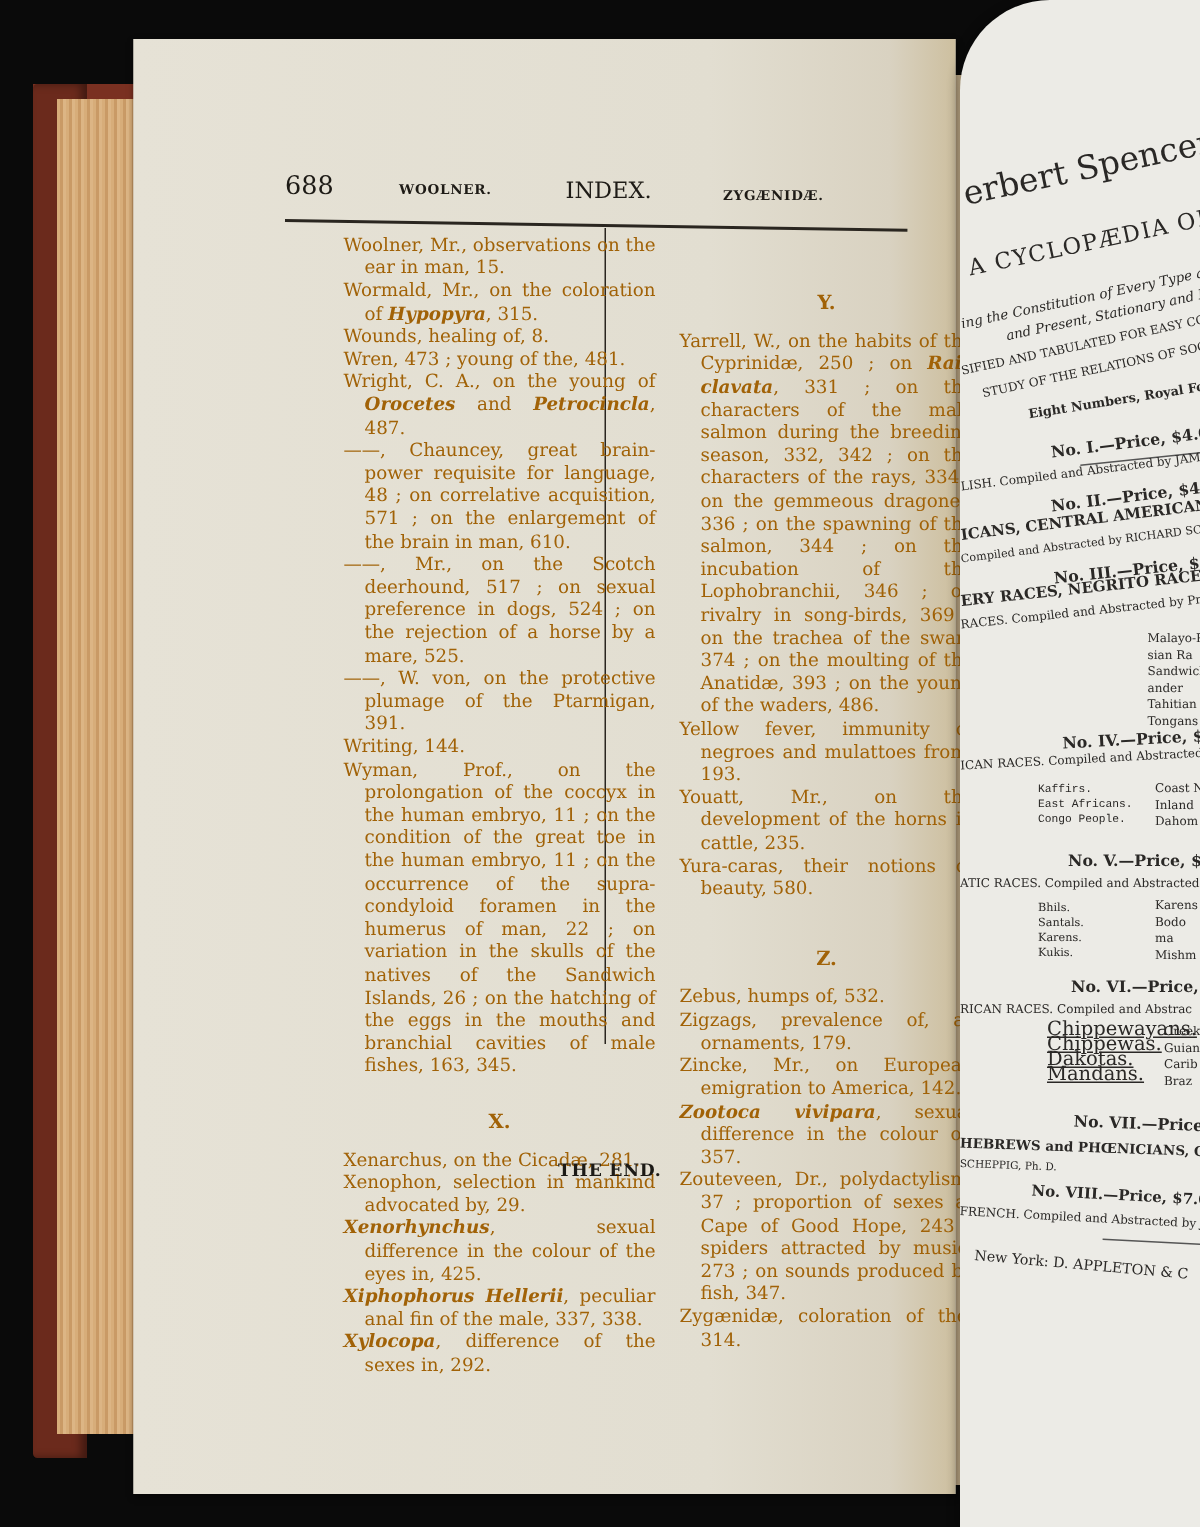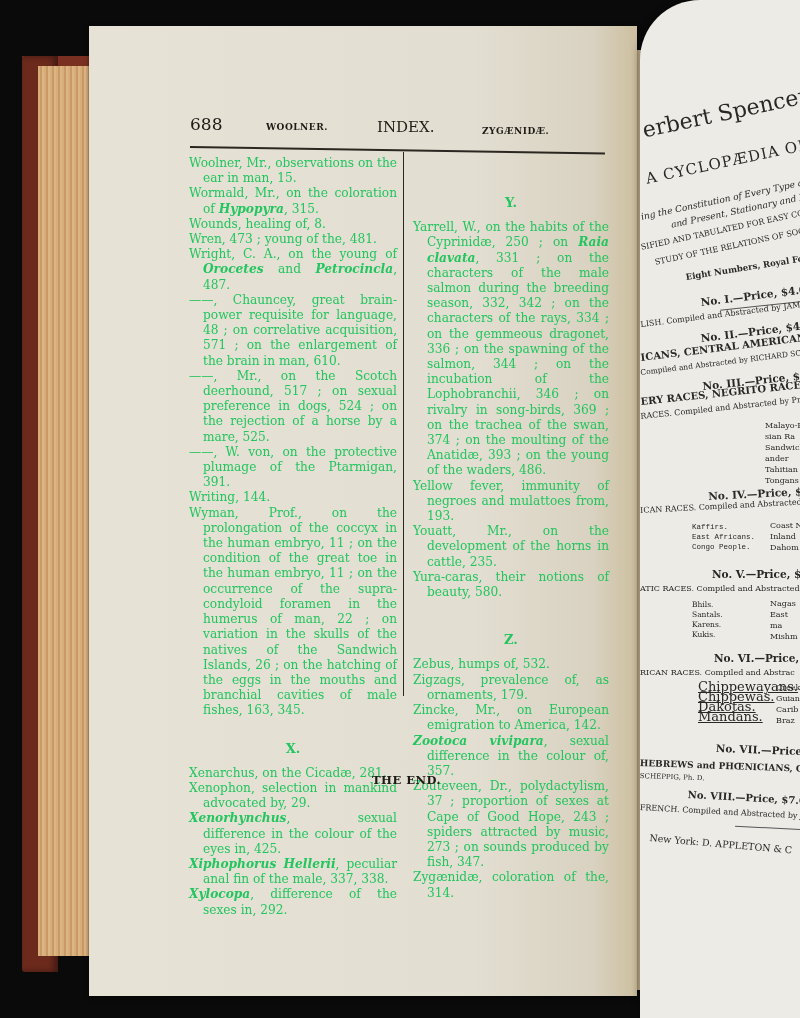--- a/index.html
+++ b/index.html
@@ -14,21 +14,21 @@
   .gutter { position:absolute; left:615px; top:50px; width:40px; height:940px; background:linear-gradient(90deg,#c7b28d,#dcc49c); }
   .page-right { position:absolute; left:640px; top:0; width:180px; height:1018px; background:#ecebe6;
     border-radius:60px 0 0 0; box-shadow:-3px 0 6px rgba(0,0,0,.25); overflow:hidden; }
   .running-head { position:absolute; left:190px; top:112px; width:415px; height:40px; color:#1e1b16; }
   .running-head .pno { position:absolute; left:0; top:2px; font-size:17px; }
   .running-head .lw { position:absolute; left:76px; top:10px; font-size:9px; letter-spacing:.5px; font-weight:bold; }
   .running-head .center { position:absolute; left:187px; top:6px; font-size:15px; }
   .running-head .rw { position:absolute; left:292px; top:14px; font-size:9px; letter-spacing:.5px; font-weight:bold; }
   .head-rule { position:absolute; left:190px; top:146px; width:415px; height:2px; background:#2a2620; transform:rotate(0.9deg); transform-origin:left; }
   .col-rule { position:absolute; left:403px; top:152px; width:1px; height:544px; background:#2a2620; }
-  .col { position:absolute; color:#22c55e; font-size:12.2px; line-height:15.2px; }
+  .col { position:absolute; color:#a16207; font-size:12.2px; line-height:15.2px;margin-left:40px; }
   .col-left { left:189px; top:156px; width:208px; }
   .col-right { left:413px; top:195px; width:196px; }
   .entry { padding-left:14px; text-indent:-14px; text-align:justify; margin:0; }
   .letter { text-align:center; font-weight:bold; font-size:13px; margin:14px 0 10px; }
   i { font-style:italic;font-weight:bold; }
   .the-end { position:absolute; left:372px; top:773px; font-size:11.5px; font-weight:bold; letter-spacing:.5px; color:#1c1a16; }
   .rp { position:absolute; color:#2a2826; white-space:nowrap; transform-origin:left top; }
   .rp-rule { position:absolute; height:1px; background:#555; }
 </style>
 </head>
@@ -137,22 +137,22 @@
 
   <div class="rp" style="left:72px;top:568px;font-size:10.5px;font-weight:bold;">No. V.—Price, $4</div>
   <div class="rp" style="left:0;top:584px;font-size:8px;">ATIC RACES. Compiled and Abstracted b</div>
   <div id="no5c1" class="rp" style="left:52px;top:600px;font-size:7.5px;line-height:10px;">
       <div>Bhils.</div>
       <div>Santals.</div>
       <div>Karens.</div>
       <div>Kukis.</div>
     </div>
   <div id="no5c2" class="rp" style="left:130px;top:598px;font-size:8px;line-height:11px;">
-      <div>Nagas</div>
-      <div>East</div>
+      <div>Karens</div>
+      <div>Bodo</div>
       <div>ma</div>
       <div>Mishm</div>
     </div>
 
   <div class="rp" style="left:74px;top:652px;font-size:10.5px;font-weight:bold;">No. VI.—Price, $</div>
   <div class="rp" style="left:0;top:668px;font-size:8px;">RICAN RACES. Compiled and Abstrac</div>
   <div id="no6c1" class="rp" style="left:58px;top:682px;font-size:13px;line-height:10px;text-decoration:underline;">
       <div>Chippewayans.</div>
       <div>Chippewas.</div>
       <div>Dakotas.</div>

